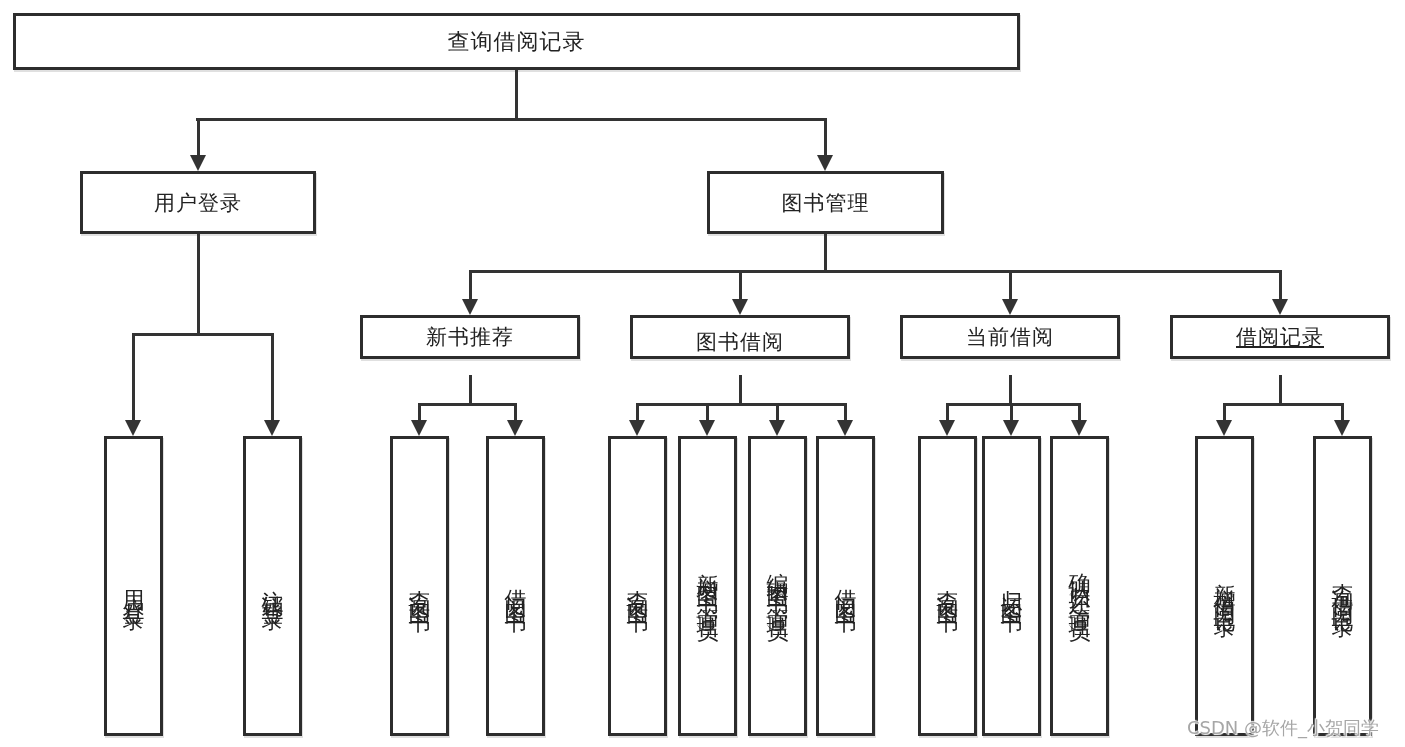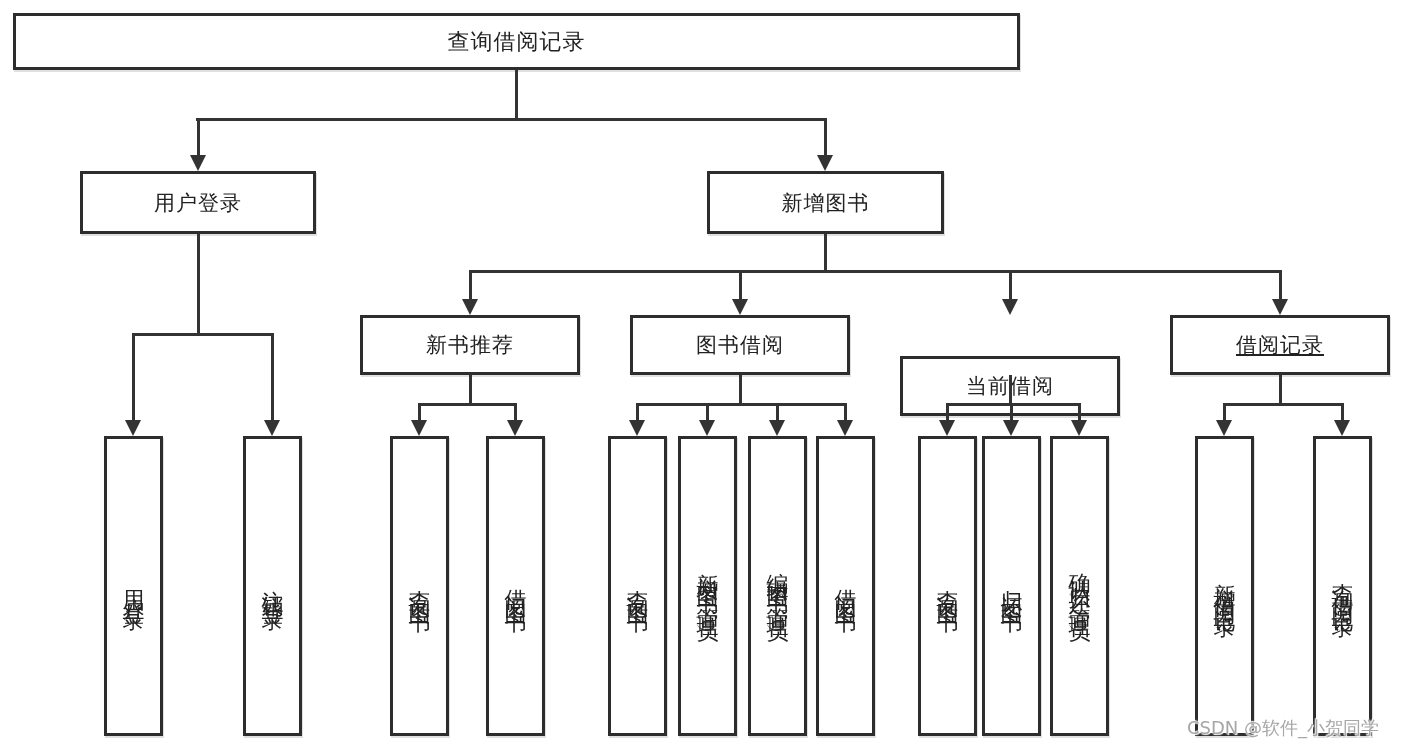--- a/index.html
+++ b/index.html
@@ -23,21 +23,21 @@
     position:absolute;
     background:var(--box_bg);
     border:3px solid var(--border);
     display:flex;align-items:center;justify-content:center;
     color:var(--text);
     box-shadow:1px 2px 0 rgba(0,0,0,0.12);
   }
   .hbox{font-size:21px;letter-spacing:1px;font-weight:500;}
   .root-box{left:13px;top:13px;width:1007px;height:57px;font-size:22px;}
   .lvl2{top:171px;width:236px;height:63px;}
-  .lvl3{top:315px;width:220px;height:60px;}
+  .lvl3{top:315px;width:220px;height:44px;}
   .leaf{top:436px;width:59px;height:300px;}
   .vtext{
     writing-mode:vertical-rl;
     text-orientation:mixed;
     font-size:22px;
     letter-spacing:7px;
     line-height:1;
     color:var(--text);
     font-weight:500;
   }
@@ -72,42 +72,42 @@
 
   <div class="vline" style="left:515px;top:70px;height:48px;"></div>
   <div class="hline" style="left:196px;top:118px;width:631px;"></div>
   <div class="arrow" style="left:189.5px;top:118px;height:53px;"></div>
   <div class="arrow" style="left:816.5px;top:118px;height:53px;"></div>
 
   <div class="box hbox lvl2" style="left:80px;">
     <span>用户登录</span>
   </div>
   <div class="box hbox lvl2" style="left:707px;width:237px;">
-    <span>新增图书</span>
+    <span>图书管理</span>
   </div>
 
   <div class="vline" style="left:196.5px;top:234px;height:99px;"></div>
   <div class="hline" style="left:132px;top:333px;width:142px;"></div>
   <div class="arrow" style="left:125px;top:333px;height:103px;"></div>
   <div class="arrow" style="left:264px;top:333px;height:103px;"></div>
 
   <div class="vline" style="left:823.5px;top:234px;height:36px;"></div>
   <div class="hline" style="left:468.5px;top:270px;width:813px;"></div>
   <div class="arrow" style="left:461.5px;top:270px;height:45px;"></div>
   <div class="arrow" style="left:731.5px;top:270px;height:45px;"></div>
   <div class="arrow" style="left:1001.5px;top:270px;height:45px;"></div>
   <div class="arrow" style="left:1271.5px;top:270px;height:45px;"></div>
 
   <div class="box hbox lvl3" style="left:360px;">
     <span>新书推荐</span>
   </div>
-  <div class="box hbox lvl3" style="left:630px;">
+  <div class="box hbox lvl3" style="left:630px;align-items:flex-end;">
     <span>图书借阅</span>
   </div>
-  <div class="box hbox lvl3" style="left:900px;margin-top:41px;">
+  <div class="box hbox lvl3" style="left:900px;">
     <span>当前借阅</span>
   </div>
   <div class="box hbox lvl3" style="left:1170px;text-decoration:underline;">
     <span>借阅记录</span>
   </div>
 
   <div class="vline" style="left:468.5px;top:375px;height:28px;"></div>
   <div class="hline" style="left:418px;top:403px;width:98px;"></div>
   <div class="arrow" style="left:411px;top:403px;height:33px;"></div>
   <div class="arrow" style="left:507px;top:403px;height:33px;"></div>

